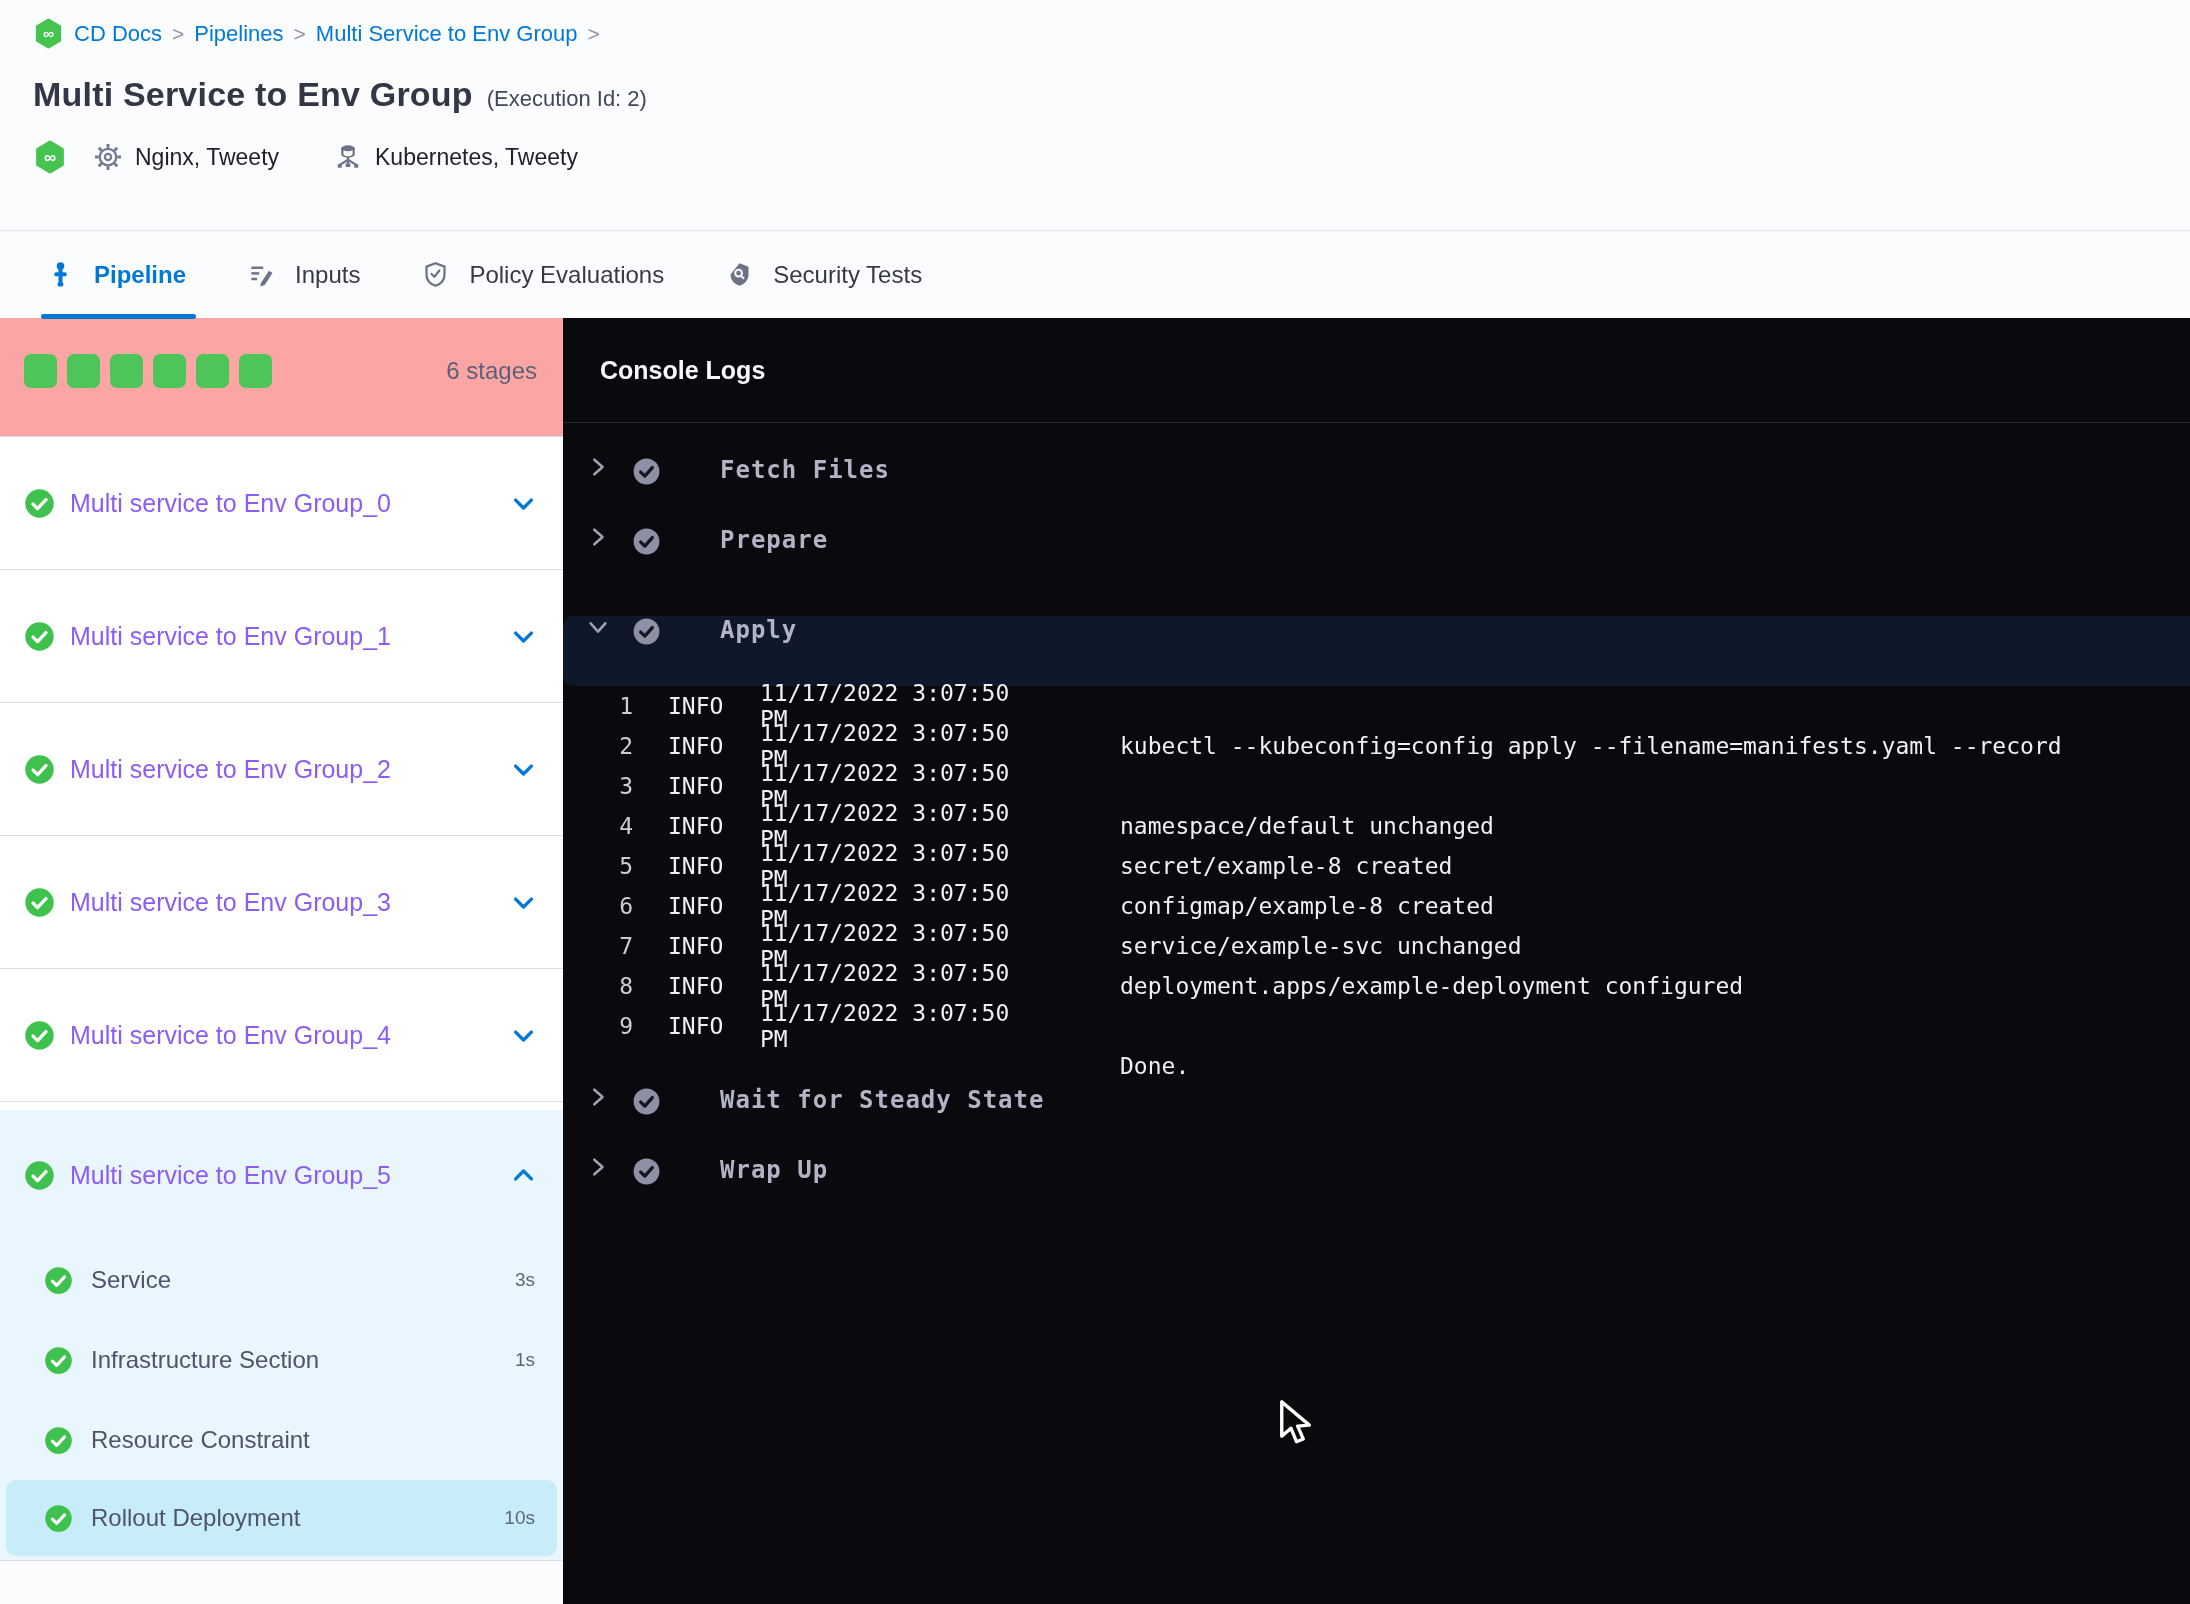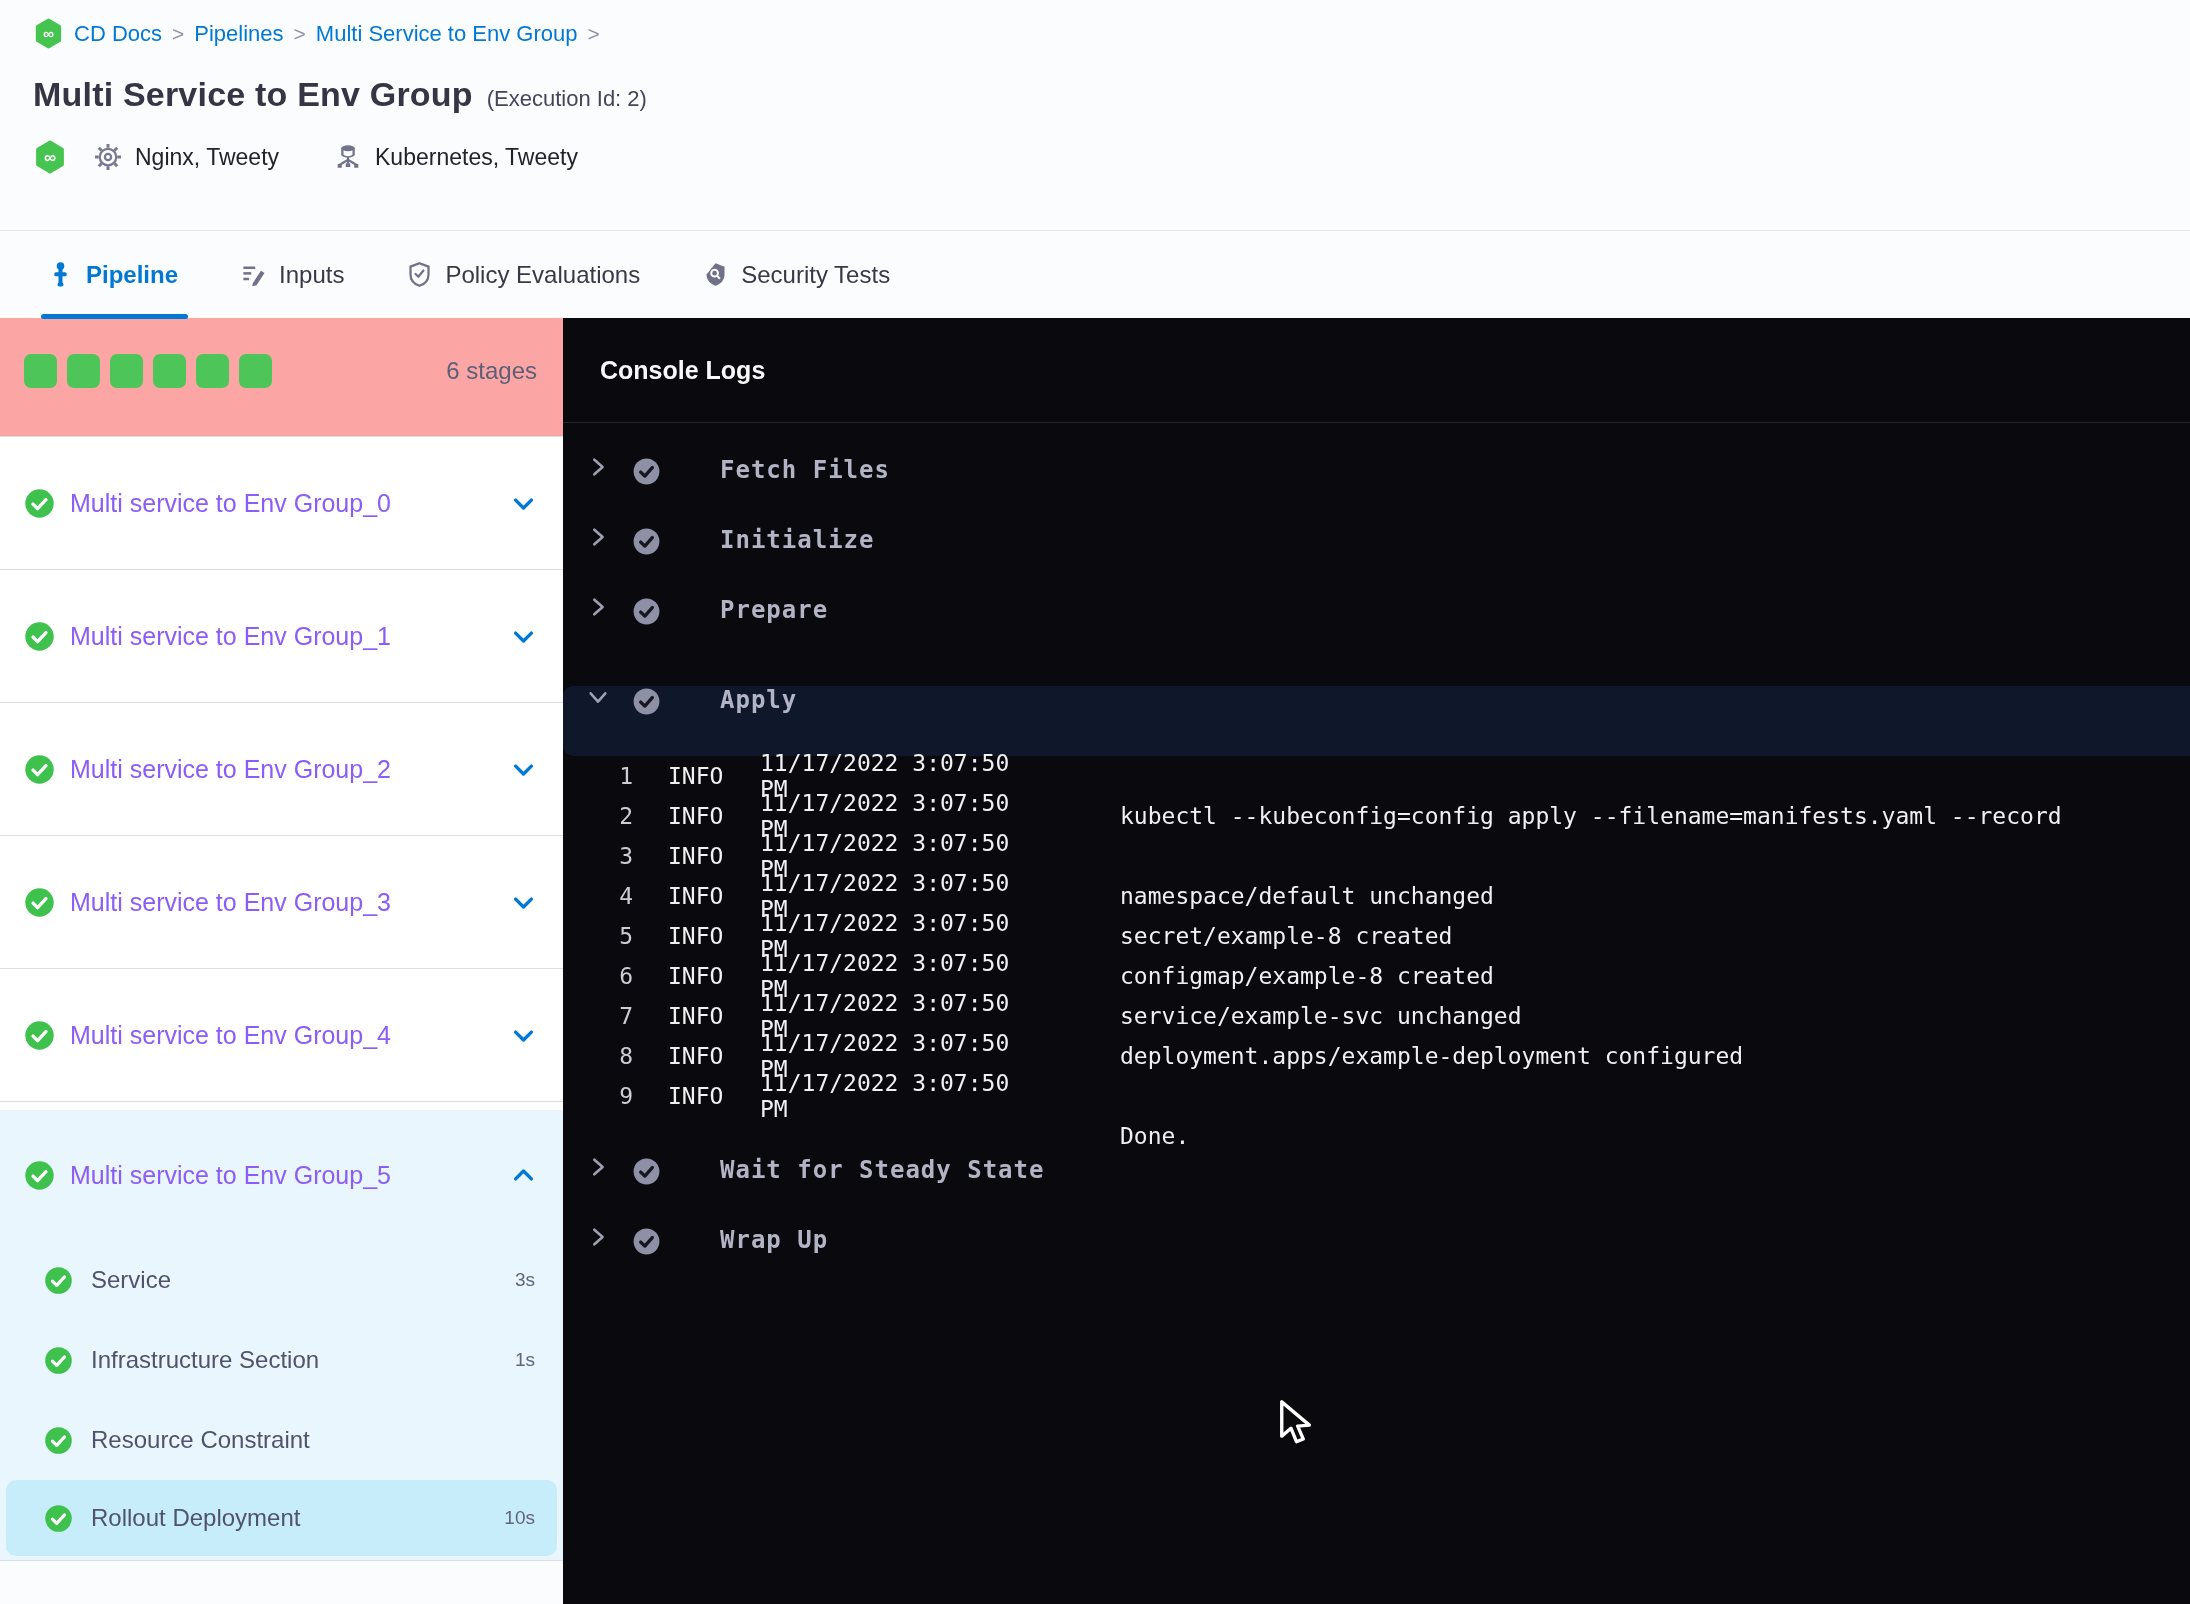--- a/index.html
+++ b/index.html
@@ -15,21 +15,21 @@
   .title-row { display:flex; align-items:baseline; margin-top:26px; }
   .page-title { font-size:34px; font-weight:bold; color:#343646; letter-spacing:.2px; }
   .exec-id { font-size:22px; color:#43455a; margin-left:14px; }
   .services-row { display:flex; align-items:center; margin-top:26px; font-size:23px; color:#22222a; }
   .services-row .lbl { margin-left:12px; }
   .svc-gap { width:54px; }
   .icon { display:inline-flex; align-items:center; justify-content:center; }
 
   
   .tab-bar { height:88px; border-top:1px solid #e2e3ec; display:flex; align-items:center; padding-left:47px; gap:62px; background:#fbfcfe; }
-  .tab { position:relative; height:88px; display:flex; align-items:center; gap:12px; font-size:24px; color:#383946; cursor:pointer; }
+  .tab { position:relative; height:88px; display:flex; align-items:center; gap:20px; font-size:24px; color:#383946; cursor:pointer; }
   .tab.active { color:#0278d5; font-weight:bold; }
   .tab.active::after { content:''; position:absolute; left:-6px; right:-10px; bottom:0; height:5px; border-radius:4px; background:#0278d5; }
 
   
   .body { display:flex; height:1286px; }
 
   
   .sidebar { width:563px; background:#ffffff; flex:none; }
   .stages-header { height:119px; border-bottom:1px solid #dcdde7; background:#fca5a5; display:flex; align-items:center; padding:0 26px 12px 24px; }
   .squares { display:flex; gap:10px; }
@@ -333,34 +333,20 @@
             </span>
           <span class="icon badge">
               <svg width="31" height="31" viewBox="0 0 24 24">
                 <circle cx="12" cy="12" r="10" fill="#8e90a6"></circle>
                 <polyline points="7.5,12.5 10.7,15.5 16.5,9" stroke="#17171f" stroke-width="2.6" fill="none" stroke-linecap="round" stroke-linejoin="round"></polyline>
               </svg>
             </span>
           <span class="sec-label">Fetch Files</span>
         </div>
 
-        <div class="log-section">
-          <span class="icon">
-              <svg width="22" height="22" viewBox="0 0 24 24" fill="none" stroke="#9fa1b3" stroke-width="2.8" stroke-linecap="round" stroke-linejoin="round">
-                <polyline points="8,4 17,12 8,20"></polyline>
-              </svg>
-            </span>
-          <span class="icon badge">
-              <svg width="31" height="31" viewBox="0 0 24 24">
-                <circle cx="12" cy="12" r="10" fill="#8e90a6"></circle>
-                <polyline points="7.5,12.5 10.7,15.5 16.5,9" stroke="#17171f" stroke-width="2.6" fill="none" stroke-linecap="round" stroke-linejoin="round"></polyline>
-              </svg>
-            </span>
-          <span class="sec-label">Initialize</span>
-        </div>
 
         <div class="log-section">
           <span class="icon">
               <svg width="22" height="22" viewBox="0 0 24 24" fill="none" stroke="#9fa1b3" stroke-width="2.8" stroke-linecap="round" stroke-linejoin="round">
                 <polyline points="8,4 17,12 8,20"></polyline>
               </svg>
             </span>
           <span class="icon badge">
               <svg width="31" height="31" viewBox="0 0 24 24">
                 <circle cx="12" cy="12" r="10" fill="#8e90a6"></circle>

